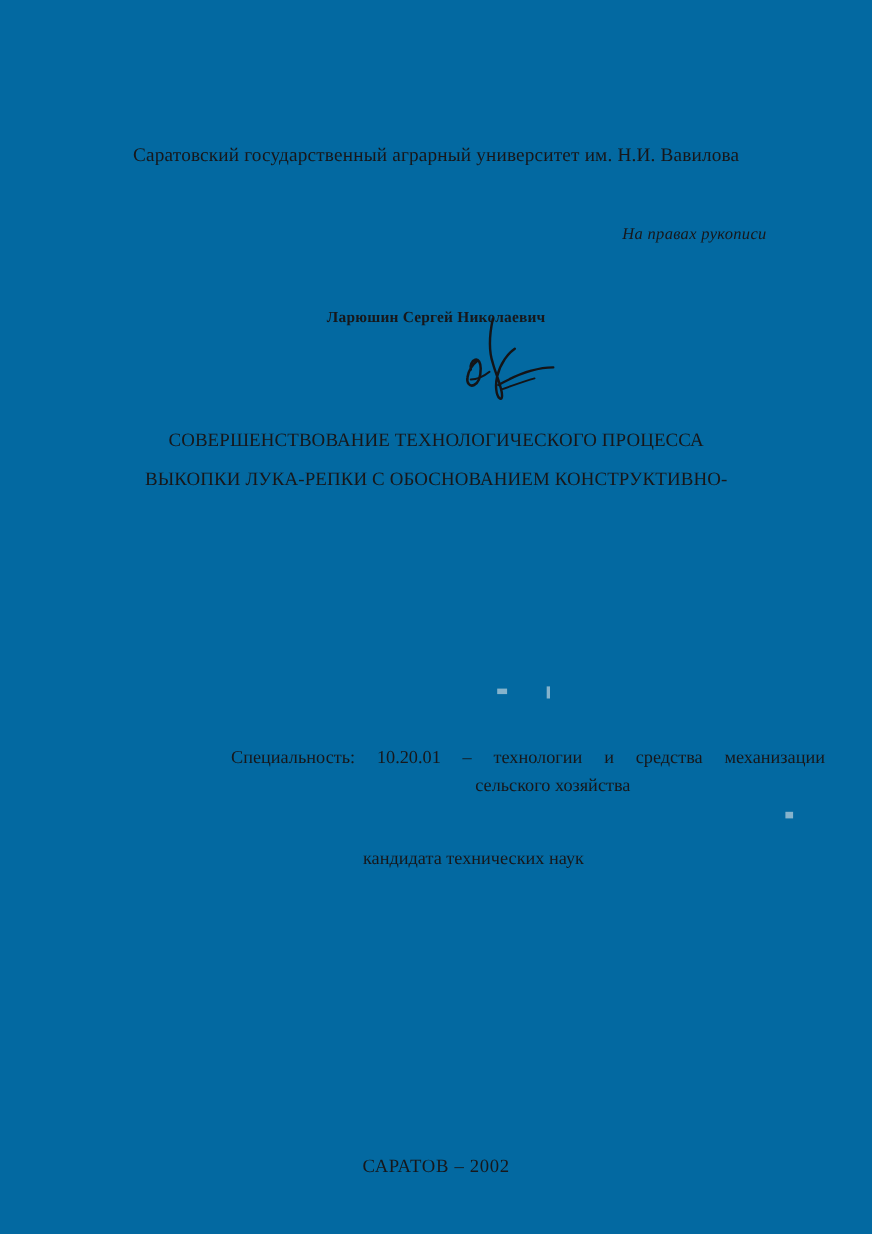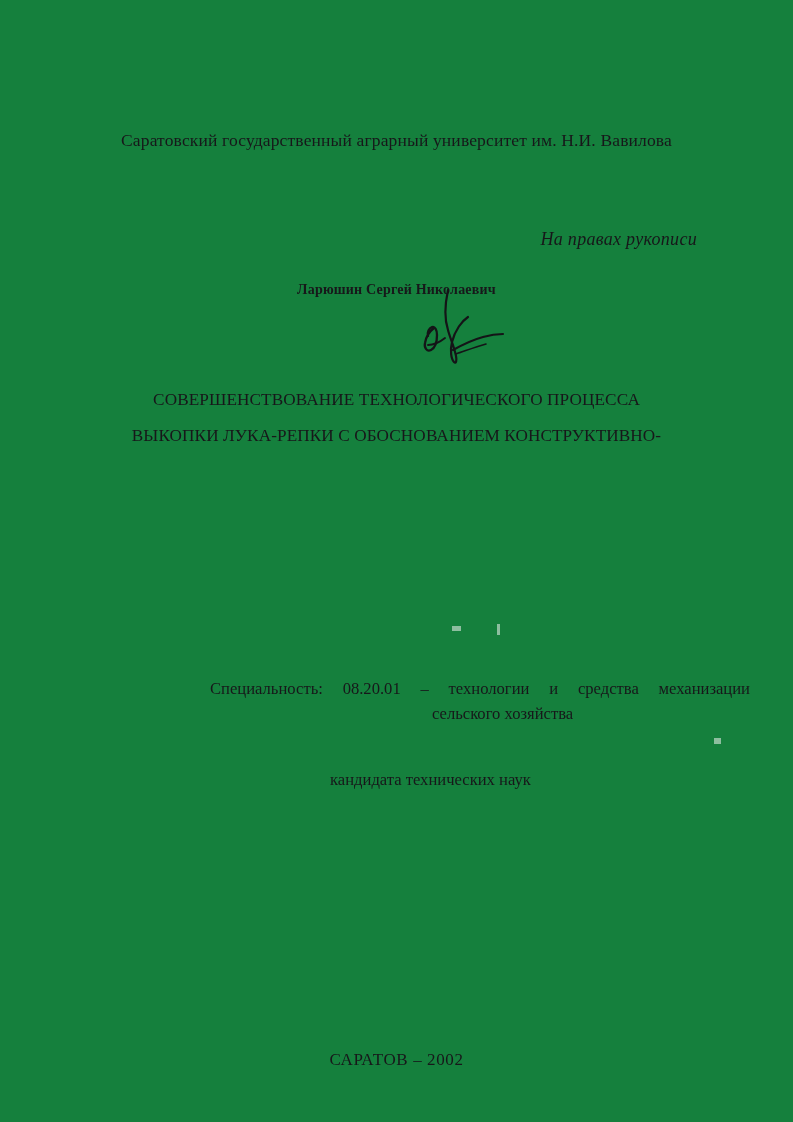--- a/index.html
+++ b/index.html
@@ -7,21 +7,21 @@
     margin: 0;
     padding: 0;
     background: #ffffff;
   }
 
   .page {
     position: relative;
     width: 793px;
     height: 1122px;
     margin: 0 auto;
-    background: #15803d;
+    background: #0369a1;
     overflow: hidden;
     font-family: "Liberation Serif", "DejaVu Serif", serif;
     color: #17171a;
     -webkit-font-smoothing: antialiased;
   }
 
   
   .university {
     position: absolute;
     top: 130px;
@@ -29,25 +29,25 @@
     right: 0;
     text-align: center;
     font-size: 17.5px;
     letter-spacing: 0.15px;
     white-space: nowrap;
   }
 
   
   .manuscript-note {
     position: absolute;
-    top: 229px;
+    top: 205px;
     left: 0;
     right: 96px;
     text-align: right;
-    font-size: 18px;
+    font-size: 15px;
     font-style: italic;
     letter-spacing: 0.3px;
   }
 
   
   .author-block {
     position: absolute;
     top: 280px;
     left: 0;
     right: 0;
@@ -172,21 +172,21 @@
       </g>
     </svg>
   </div>
 
   <div class="title">
     <span class="tline">СОВЕРШЕНСТВОВАНИЕ ТЕХНОЛОГИЧЕСКОГО ПРОЦЕССА</span>
     <span class="tline">ВЫКОПКИ ЛУКА-РЕПКИ С ОБОСНОВАНИЕМ КОНСТРУКТИВНО-</span>
   </div>
 
   <div class="specialty">
-    <span class="sp-line1">Специальность: 08.20.01 – технологии и средства механизации</span>
+    <span class="sp-line1">Специальность: 10.20.01 – технологии и средства механизации</span>
     <span class="sp-line2">сельского хозяйства</span>
   </div>
 
   <div class="degree-block">
     <span>кандидата технических наук</span>
   </div>
 
 
   <div class="footer-city">САРАТОВ – 2002</div>
 

